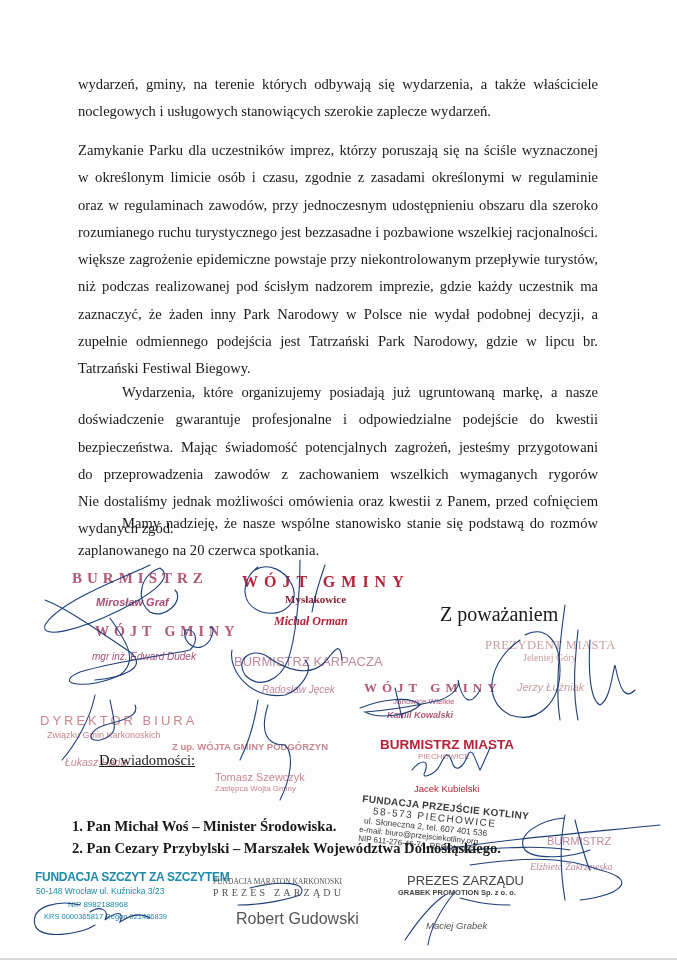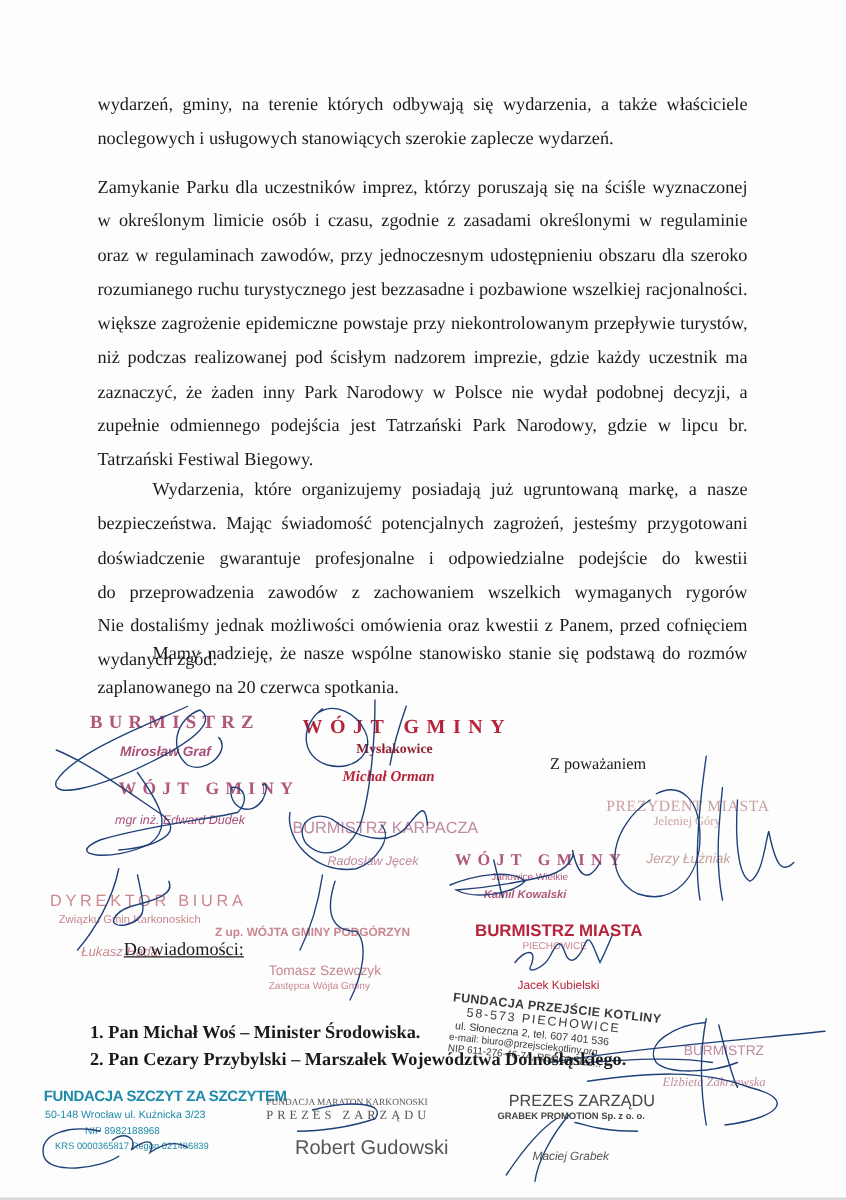--- a/index.html
+++ b/index.html
@@ -8,21 +8,21 @@
     font-family: "Liberation Serif", "DejaVu Serif", serif; color: #1a1a1a;
   }
   .page { position: absolute; left: 0; top: 0; width: 677px; height: 960px; background: #fdfdfd; }
   .para { position: absolute; left: 78px; width: 520px; font-size: 14.6px; line-height: 27.3px; text-align: justify; margin: 0; }
   .para .line { display: block; height: 27.3px; white-space: nowrap; }
   .para .line.just { text-align-last: justify; white-space: normal; overflow: hidden; }
   .indent { padding-left: 44px; }
   .stamp { position: absolute; white-space: nowrap; font-family: "Liberation Sans", "DejaVu Sans", sans-serif; }
   .serif { font-family: "Liberation Serif", "DejaVu Serif", serif; }
   .sig { position: absolute; pointer-events: none; }
-  .greeting { position: absolute; left: 440px; top: 603px; font-size: 13px; text-align: right; }
+  .greeting { position: absolute; left: 440px; top: 603px; font-size: 20px; text-align: right; }
   .dowiad { position: absolute; left: 76px; top: 752px; font-size: 14.6px; text-decoration: underline; margin-left: 23px; }
   .cc { position: absolute; left: 72px; font-size: 14.6px; font-weight: bold; }
   .bottom-rule { position: absolute; left: 0; top: 958px; width: 677px; height: 2px; background: #d8d8d8; }
 </style>
 </head>
 <body>
 
 <div class="page">
 
   <div class="para" style="top:71px;">
@@ -37,22 +37,22 @@
     <span class="line just">rozumianego ruchu turystycznego jest bezzasadne i pozbawione wszelkiej racjonalności. Dużo</span>
     <span class="line just">większe zagrożenie epidemiczne powstaje przy niekontrolowanym przepływie turystów,</span>
     <span class="line just">niż podczas realizowanej pod ścisłym nadzorem imprezie, gdzie każdy uczestnik ma obowiązek</span>
     <span class="line just">zaznaczyć, że żaden inny Park Narodowy w Polsce nie wydał podobnej decyzji, a przykładem</span>
     <span class="line just">zupełnie odmiennego podejścia jest Tatrzański Park Narodowy, gdzie w lipcu br. odbędzie się</span>
     <span class="line">Tatrzański Festiwal Biegowy.</span>
   </div>
 
   <div class="para" style="top:379px;">
     <span class="line just indent">Wydarzenia, które organizujemy posiadają już ugruntowaną markę, a nasze wieloletnie</span>
+    <span class="line just">doświadczenie gwarantuje profesjonalne i odpowiedzialne podejście do kwestii</span>
     <span class="line just">bezpieczeństwa. Mając świadomość potencjalnych zagrożeń, jesteśmy przygotowani</span>
-    <span class="line just">doświadczenie gwarantuje profesjonalne i odpowiedzialne podejście do kwestii</span>
     <span class="line just">do przeprowadzenia zawodów z zachowaniem wszelkich wymaganych rygorów sanitarnych.</span>
     <span class="line just">Nie dostaliśmy jednak możliwości omówienia oraz kwestii z Panem, przed cofnięciem</span>
     <span class="line">wydanych zgód.</span>
   </div>
 
   <div class="para" style="top:510px;">
     <span class="line just indent">Mamy nadzieję, że nasze wspólne stanowisko stanie się podstawą do rozmów podczas</span>
     <span class="line">zaplanowanego na 20 czerwca spotkania.</span>
   </div>
 

